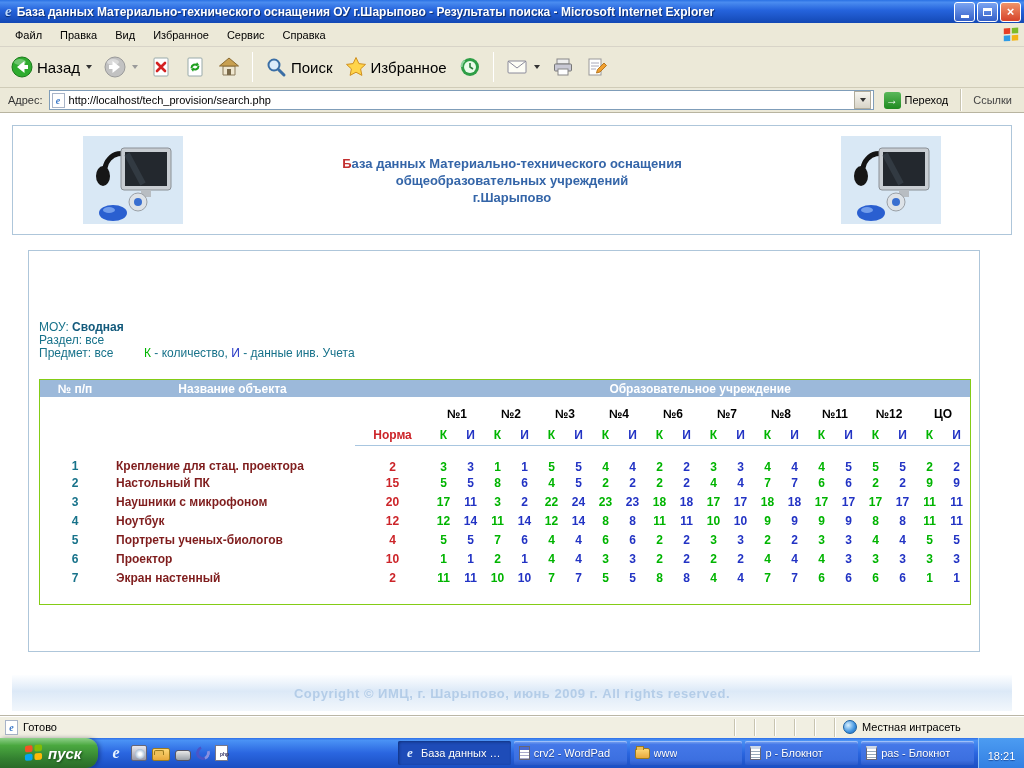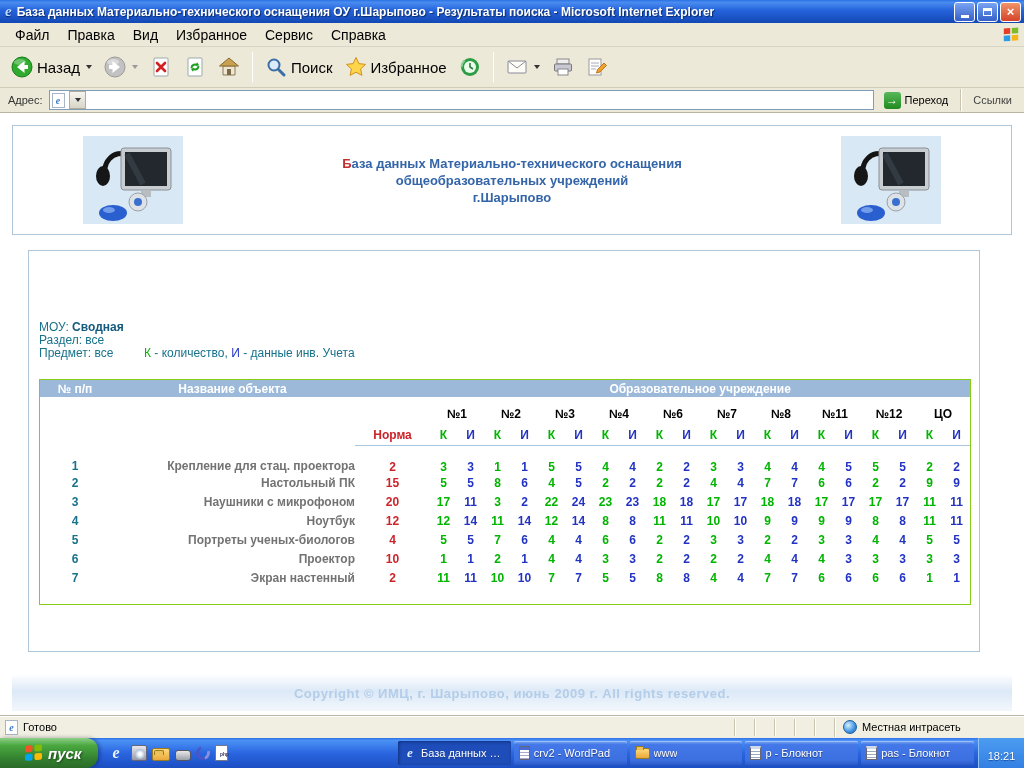--- a/index.html
+++ b/index.html
@@ -13,21 +13,21 @@
 .title-text{flex:1;font-size:12px;font-weight:bold;text-shadow:1px 1px 1px #0a2a6a;white-space:nowrap;overflow:hidden}
 .win-btns{display:flex;gap:2px}
 .wbtn{width:21px;height:20px;border-radius:3px;border:1px solid #fff;display:flex;align-items:center;justify-content:center;color:#fff;font-weight:bold;font-size:13px;line-height:1}
 .wbtn.min,.wbtn.res{background:linear-gradient(180deg,#7aa4f2,#3560c8)}
 .wbtn.close{background:linear-gradient(180deg,#f0946a,#d6432a)}
 .glyph-min{width:8px;height:3px;background:#fff;margin-top:10px}
 .glyph-res{width:9px;height:8px;border:1px solid #fff;border-top-width:3px}
 
 
 .menubar{height:24px;background:#ece9d8;display:flex;align-items:center;border-bottom:1px solid #d8d4c8;padding-left:6px}
-.menu-item{font-size:14px;color:#000;padding:16px 9px;cursor:default}
+.menu-item{font-size:11px;color:#000;padding:16px 9px;cursor:default}
 .flag-box{margin-left:auto;margin-right:5px;display:flex;align-items:center}
 
 
 .toolbar{height:41px;background:#ece9d8;display:flex;align-items:center;border-bottom:1px solid #d0ccb8;padding-left:6px;gap:2px}
 .tbtn{display:flex;align-items:center;gap:4px;padding:2px 5px;font-size:15px;color:#000}
 .tsep{width:1px;height:30px;background:#c8c4b0;border-right:1px solid #fff;margin:0 5px}
 .caret{width:0;height:0;border-left:3px solid transparent;border-right:3px solid transparent;border-top:4px solid #333;margin-left:2px}
 .caret.dis{border-top-color:#9a9a9a}
 .ticon{width:22px;height:22px;display:block}
 
@@ -63,21 +63,21 @@
 table{border-collapse:collapse;table-layout:fixed;width:930px;font-size:12px}
 th{font-weight:normal;text-align:center;padding:0}
 td{text-align:center;padding:0;height:19px}
 .band{background:#9cb9da;color:#fff;font-weight:bold;height:17px}
 .school{color:#000;font-weight:bold;padding-top:10px;padding-bottom:4px}
 .norma-h{color:#cc2429;font-weight:bold;height:20px}
 .k-h{color:#00b400;font-weight:bold}
 .i-h{color:#2233c4;font-weight:bold}
 .ul{border-bottom:1px solid #a8c6e0}
 td.rownum{color:#17728a;font-weight:bold}
-td.objname{color:#737373;font-weight:bold;text-align:right;padding-left:6px}
+td.objname{color:#7f1d1d;font-weight:bold;text-align:left;padding-left:6px}
 td.norma{color:#cc2429;font-weight:bold}
 td.kval{color:#00b400;font-weight:bold}
 td.ival{color:#2233c4;font-weight:bold}
 tr.first td{padding-top:14px}
 
 .footer-band{position:absolute;top:562px;left:12px;right:12px;height:36px;background:linear-gradient(180deg,#fdfeff 0%,#dce9f7 45%,#f2f7fc 100%);display:flex;align-items:center;justify-content:center;font-weight:bold;font-size:13px;color:#b4cde8;letter-spacing:.5px}
 
 
 .statusbar{height:23px;background:#f1efe2;border-top:1px solid #bab6a6;box-shadow:inset 0 1px 0 #fff;display:flex;align-items:center;font-size:11px;color:#000}
 .sb-left{flex:1;display:flex;align-items:center;gap:5px;padding-left:5px}
@@ -233,20 +233,21 @@
           <path d="M5 7h8M5 10h8M5 13h5" stroke="#aab" stroke-width="1"></path>
           <path d="M11.5 13.5L18 7l2.5 2.5L14 16l-3.5 1z" fill="#f0a030" stroke="#b87820"></path>
         </svg>
     </span>
   </div>
 
   <div class="addrbar">
     <span class="addr-label">Адрес:</span>
     <span class="addr-input">
       <span class="page-ico">e</span>
+      <span class="addr-url">http://localhost/tech_provision/search.php</span>
       <span class="addr-drop">
           <span class="caret"></span>
         </span>
     </span>
     <span class="go-btn">
       <span class="go-ico">→</span>
       <span>Переход</span>
     </span>
     <span class="links">Ссылки</span>
   </div>

